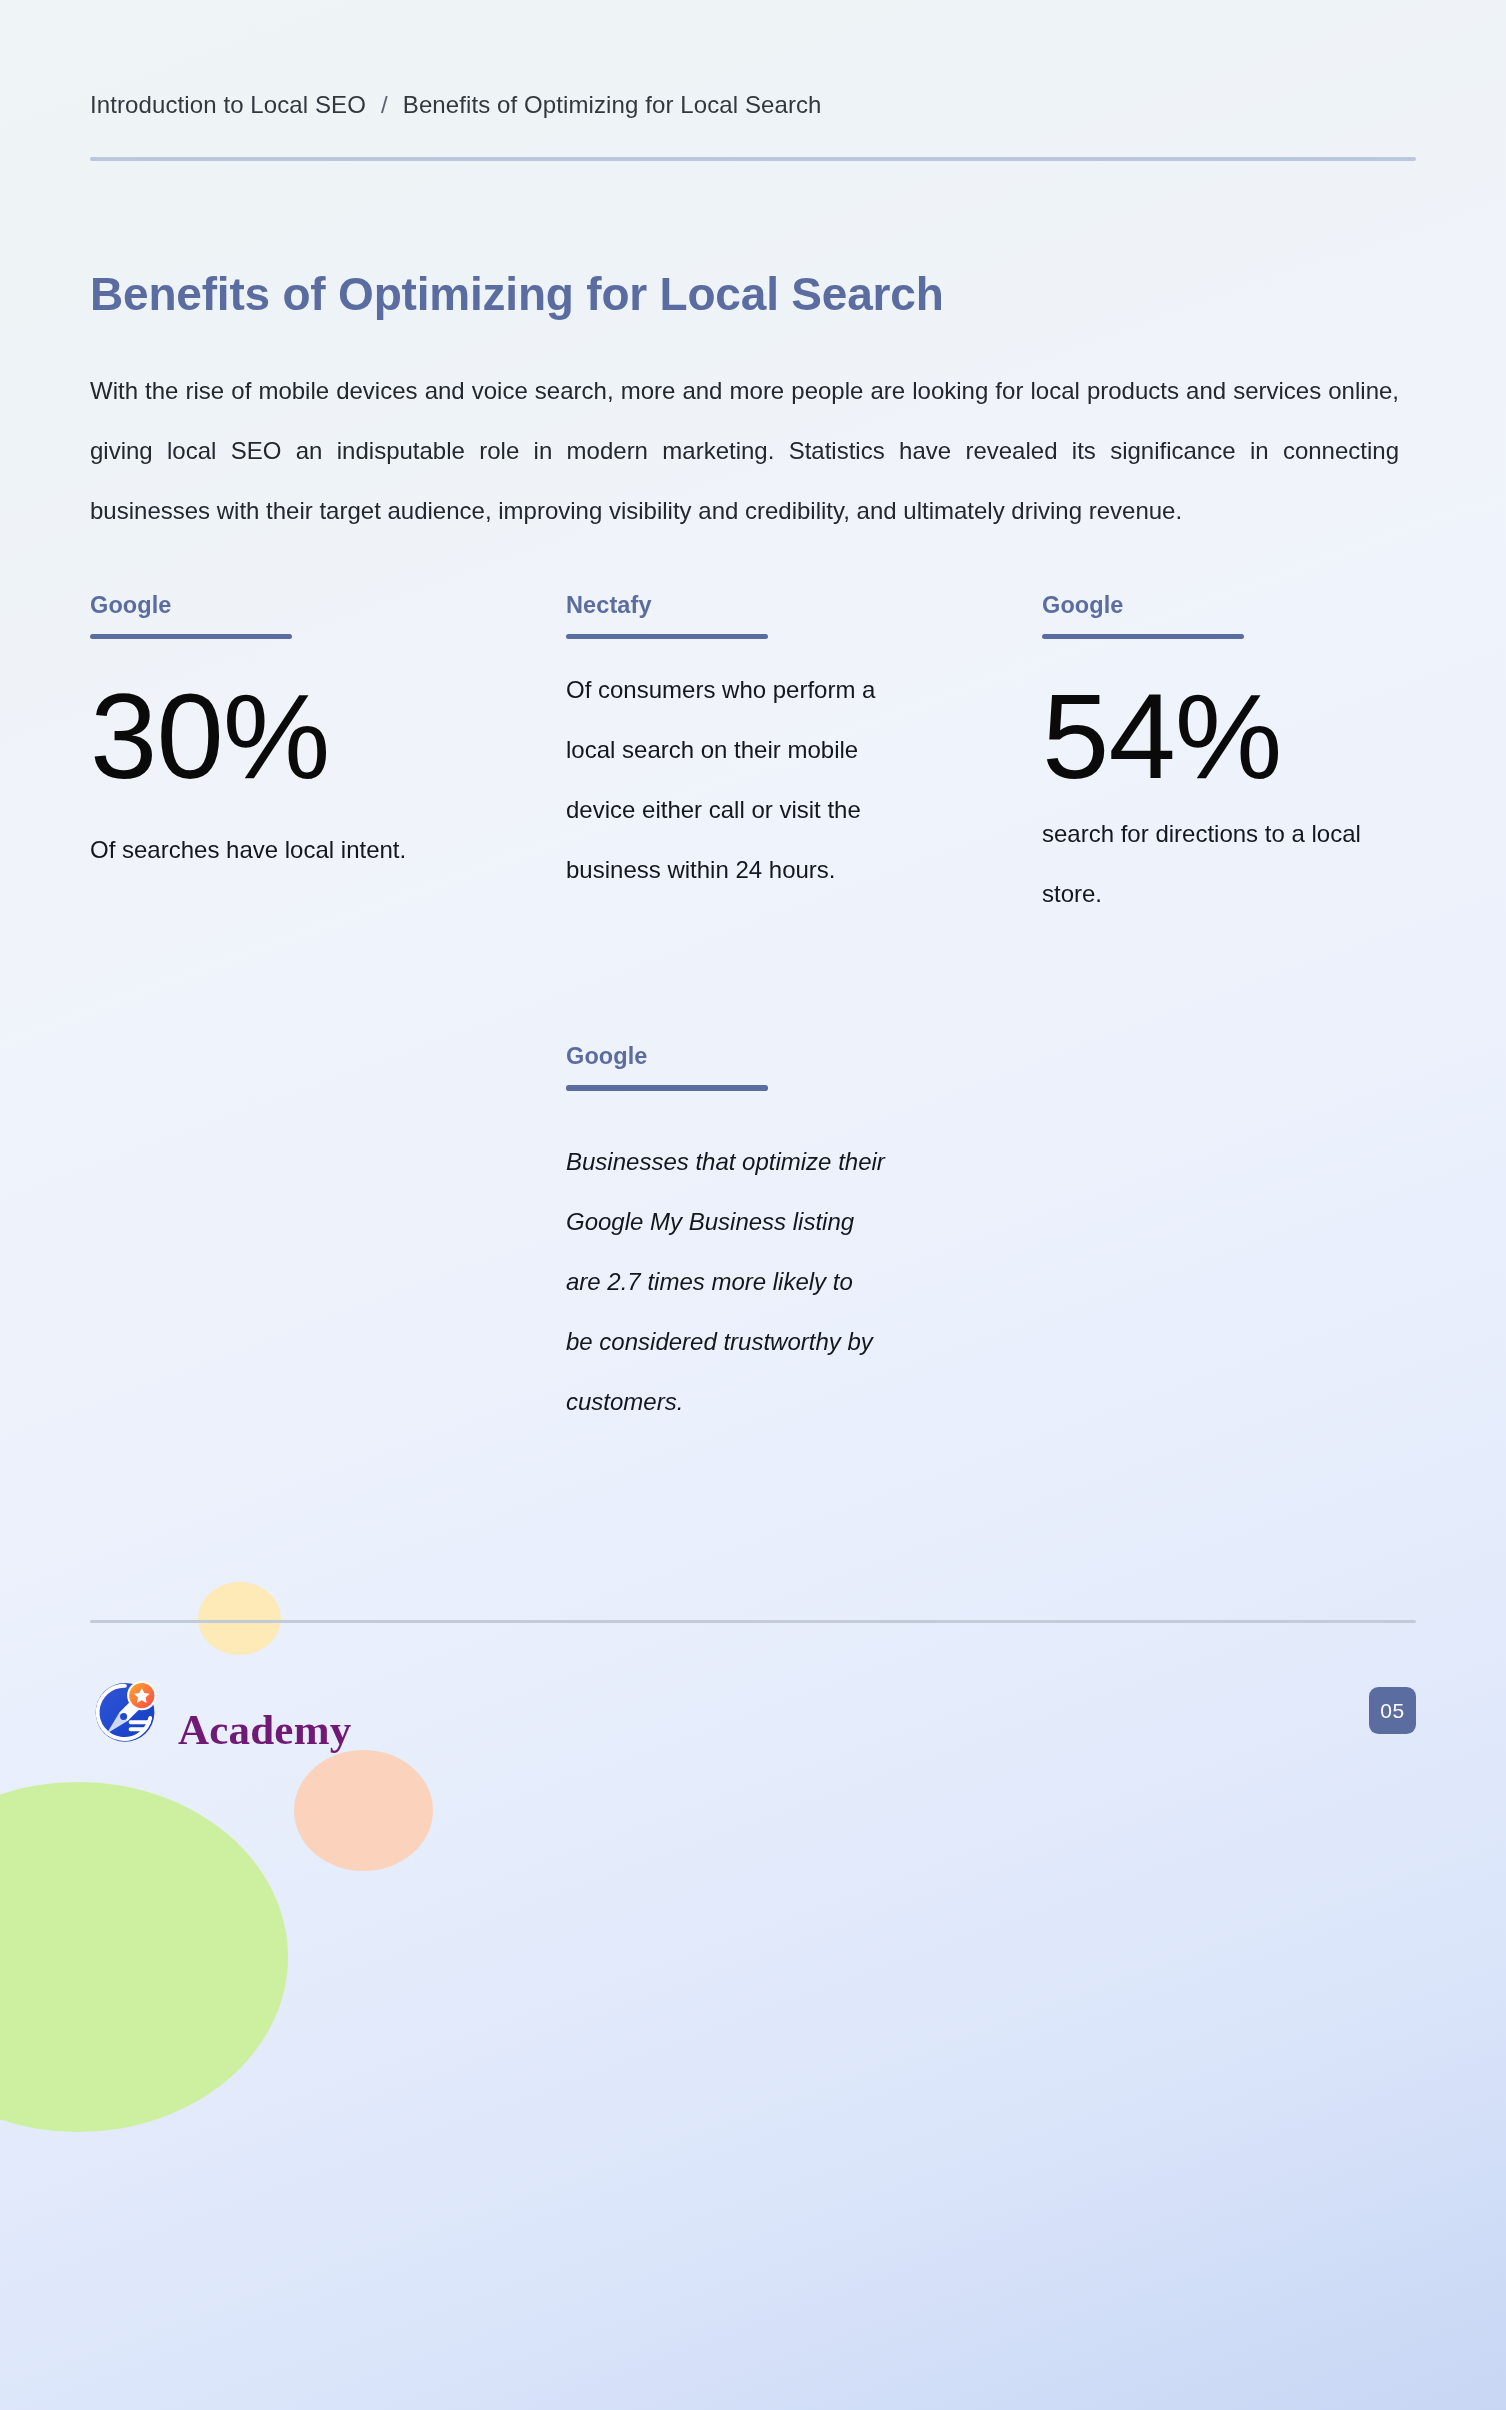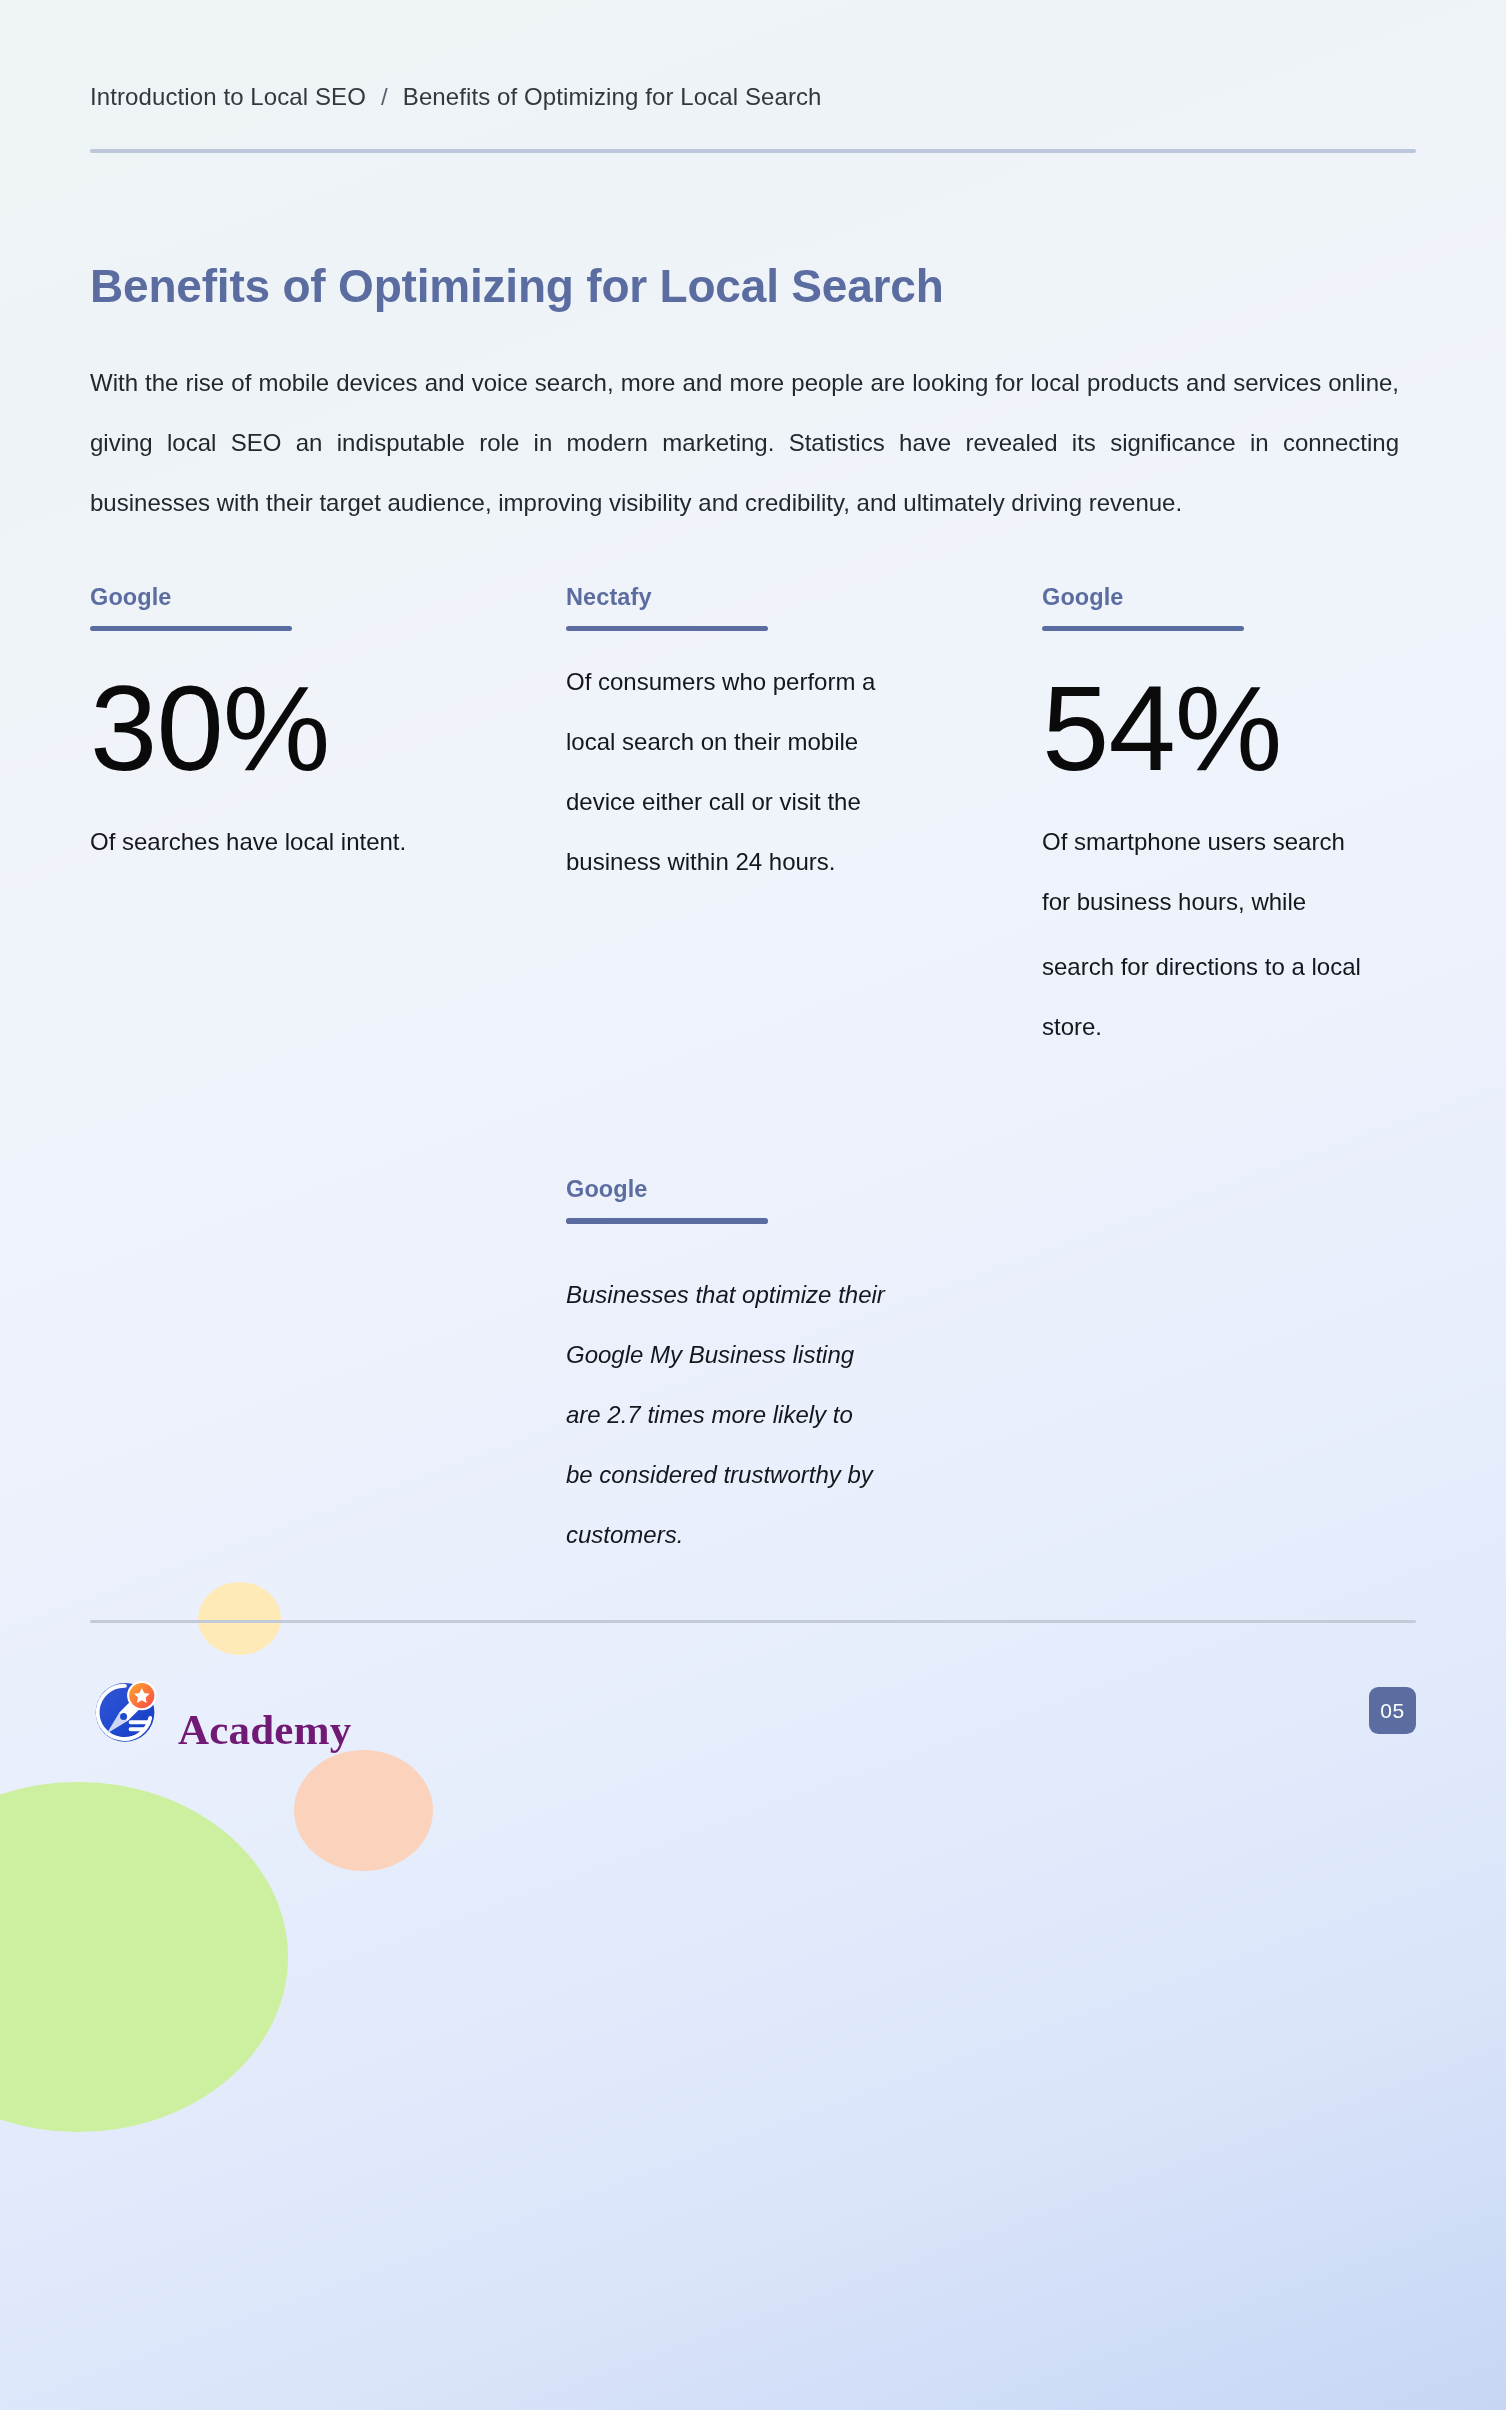--- a/index.html
+++ b/index.html
@@ -42,21 +42,21 @@
     left:-132px; top:1782px;
     width:420px; height:350px;
     background:#cdf0a0;
   }
 
   
   .page {
     position:relative;
     width:1507px;
     height:1837px;
-    padding:0 90px;
+    padding:8px 90px;
     z-index:2;
   }
 
   
   .breadcrumb {
     padding-top:83px;
     font-size:24px;
     color:#33383f;
     letter-spacing:0.1px;
     white-space:nowrap;
@@ -219,21 +219,20 @@
     <div class="stat-cell">
       <div class="source-label">Nectafy</div>
       <div class="source-rule"></div>
       <div class="stat-desc">Of consumers who perform a local search on their mobile device either call or visit the business within 24 hours.</div>
     </div>
 
     <div class="stat-cell">
       <div class="source-label">Google</div>
       <div class="source-rule"></div>
       <div class="stat-number">54%</div>
-      <div class="stat-desc">Of smartphone users search for business hours, while</div>
       <div class="stat-desc tight">search for directions to a local store.</div>
     </div>
 
     <div class="stat-cell row2 empty"></div>
 
 
     <div class="stat-cell row2">
       <div class="source-label">Google</div>
       <div class="source-rule"></div>
       <div class="stat-desc no-number">Businesses that optimize their Google My Business listing are 2.7 times more likely to be considered trustworthy by customers.</div>

